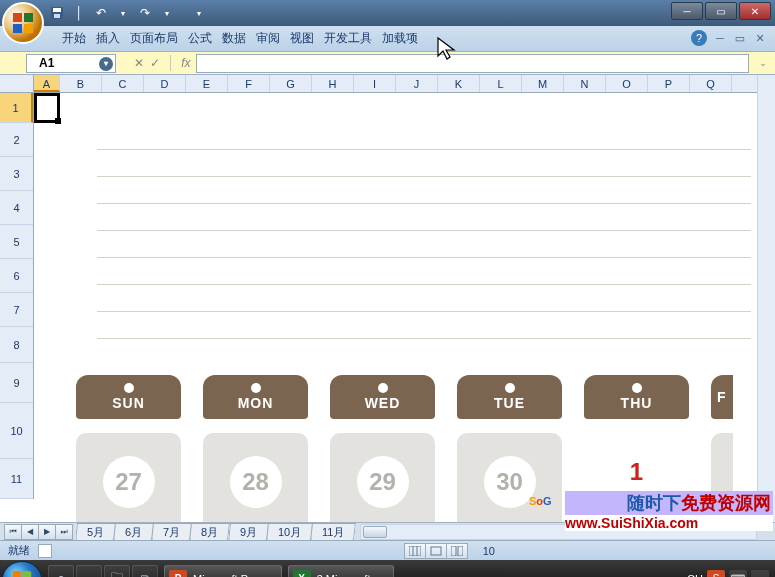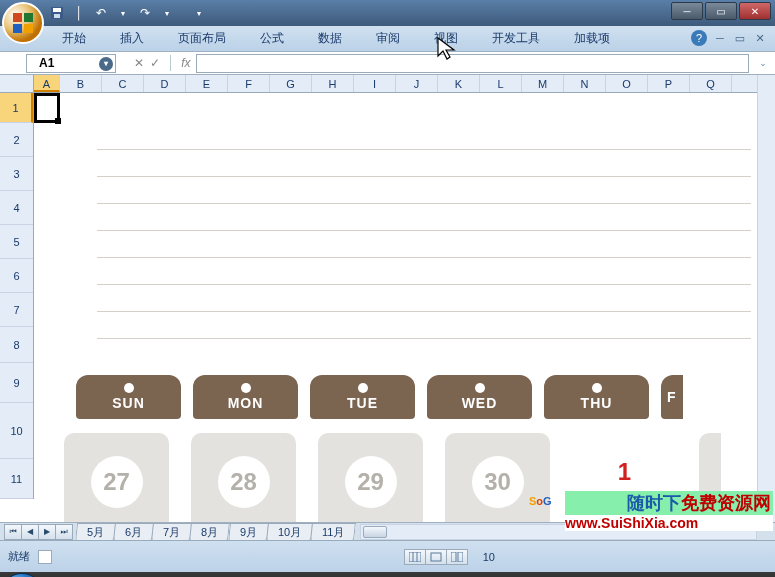--- a/index.html
+++ b/index.html
@@ -12,28 +12,28 @@
 .qat { margin-left: 50px; display: flex; gap: 8px; align-items: center; }
 .qat-icon { width: 14px; height: 14px; display: flex; align-items: center; justify-content: center; color: #fff; }
 .title-text { position: absolute; left: 50%; transform: translateX(-50%); white-space: nowrap; }
 .win-controls { position: absolute; right: 4px; top: 2px; display: flex; gap: 2px; }
 .win-btn { width: 32px; height: 18px; border: 1px solid #2a3a4a; border-radius: 2px; display: flex; align-items: center; justify-content: center; color: #fff; font-size: 10px; }
 .win-min { background: linear-gradient(#7a8a9a, #4a5a6a); }
 .win-max { background: linear-gradient(#7a8a9a, #4a5a6a); }
 .win-close { background: linear-gradient(#d06868, #a03030); }
 
 
-.ribbon-bar { height: 26px; background: linear-gradient(#cfe0f0, #bcd2e8); display: flex; padding-left: 60px; gap: 30px; font-size: 12px; color: #1b3a6a; border-bottom: 1px solid #a0b0c0; position: relative; }
+.ribbon-bar { height: 26px; background: linear-gradient(#cfe0f0, #bcd2e8); display: flex; padding-left: 60px; gap: 6px; font-size: 12px; color: #1b3a6a; border-bottom: 1px solid #a0b0c0; position: relative; }
 .ribbon-tab { padding: 4px 2px; cursor: pointer; }
 .ribbon-right { position: absolute; right: 8px; top: 4px; display: flex; gap: 6px; align-items: center; }
 .help-icon { width: 16px; height: 16px; border-radius: 50%; background: #3a7ab8; color: #fff; font-size: 11px; display: flex; align-items: center; justify-content: center; }
 .r-icon { width: 14px; height: 14px; color: #4a6a8a; display: flex; align-items: center; justify-content: center; font-size: 11px; }
 
 
-.formula-row { height: 23px; background: #ffffff; display: flex; align-items: center; border-bottom: 1px solid #a0b0c0; font-size: 12px; }
+.formula-row { height: 23px; background: #fef9c3; display: flex; align-items: center; border-bottom: 1px solid #a0b0c0; font-size: 12px; }
 .namebox { width: 90px; height: 19px; background: #fff; border: 1px solid #9ab; margin-left: 26px; display: flex; align-items: center; padding-left: 12px; position: relative; font-weight: bold; }
 .namebox-dd { position: absolute; right: 2px; top: 2px; width: 14px; height: 14px; background: #4a6a8a; border-radius: 50%; color: #fff; font-size: 8px; display: flex; align-items: center; justify-content: center; }
 .fx-btns { display: flex; gap: 6px; margin-left: 18px; align-items: center; color: #888; }
 .fx-sep { width: 1px; height: 16px; background: #bcc; margin: 0 4px; }
 .formula-input { flex: 1; height: 19px; background: #fff; border: 1px solid #9ab; margin-left: 6px; margin-right: 6px; }
 .fexp { width: 16px; height: 16px; color: #6a8aaa; font-size: 9px; display:flex; align-items:center; justify-content:center; margin-right:4px;}
 
 
 .grid-wrap { position: relative; height: 447px; background: #fff; overflow: hidden; }
 .sel-all { position: absolute; left: 0; top: 0; width: 34px; height: 18px; background: #e4ecf7; border-right: 1px solid #9ab; border-bottom: 1px solid #9ab; }
@@ -45,53 +45,53 @@
 .row-h.sel { background: #f8d47a; border-right: 2px solid #d08000; }
 .vscroll { position: absolute; right: 0; top: 0; width: 18px; bottom: 0; background: #e4ecf7; border-left: 1px solid #c8d4e4; }
 
 .cells { position: absolute; left: 34px; top: 18px; right: 18px; bottom: 0; background: #fff; }
 .active-cell { position: absolute; left: 0; top: 0; width: 26px; height: 30px; border: 3px solid #000; background: #fff; }
 .active-cell::after { content: ""; position: absolute; right: -4px; bottom: -4px; width: 6px; height: 6px; background: #000; }
 
 
 .cal-lines { position: absolute; left: 63px; top: 56px; right: 6px; }
 .cal-line { height: 1px; background: #d4d0c8; margin-bottom: 26px; }
-.cal-row { position: absolute; left: 42px; top: 282px; display: flex; gap: 12px; }
+.cal-row { position: absolute; left: 42px; top: 282px; display: flex; gap: 22px; }
 .day-head { width: 105px; height: 44px; background: #7b6450; border-radius: 12px 12px 4px 4px; display: flex; flex-direction: column; align-items: center; justify-content: center; color: #fff; font-size: 14px; font-weight: bold; letter-spacing: 1px; }
 .day-head.partial { width: 22px; border-radius: 12px 0 0 4px; align-items: flex-start; padding-left: 6px;}
 .day-dot { width: 10px; height: 10px; background: #fff; border-radius: 50%; margin-bottom: 2px; }
-.cal-body { position: absolute; left: 30px; top: 340px; display: flex; gap: 22px; }
+.cal-body { position: absolute; left: 42px; top: 340px; display: flex; gap: 22px; }
 .day-body { width: 105px; height: 98px; background: #e4e2de; border-radius: 10px 10px 0 0; display: flex; flex-direction: column; align-items: center; justify-content: center; }
 .day-body.white { background: #fff; }
 .day-body.partial { width: 22px; border-radius: 10px 0 0 0; }
 .day-num { width: 52px; height: 52px; background: #fff; border-radius: 50%; display: flex; align-items: center; justify-content: center; font-size: 24px; font-weight: bold; color: #b4b0aa; }
 .day-num.red { color: #d02020; }
 .day-tag { font-size: 11px; background: #fff; border-radius: 8px; padding: 1px 6px; color: #d02020; margin-top: 4px; }
 
 
 .sheet-row { height: 18px; background: #d4e0ec; display: flex; align-items: center; border-top: 1px solid #a0b0c0; font-size: 11px; }
 .sheet-nav { display: flex; margin-left: 4px; }
 .sheet-nav-btn { width: 18px; height: 16px; background: linear-gradient(#f4f8fc,#d4e0ec); border: 1px solid #9ab; display: flex; align-items: center; justify-content: center; font-size: 8px; color: #2a4a6a; margin-right: -1px; }
 .sheet-tabs { display: flex; margin-left: 4px; }
 .sheet-tab { padding: 1px 10px; background: #e8eef4; border: 1px solid #9ab; border-bottom: none; border-radius: 0 0 4px 4px; margin-right: -1px; color: #1b3a6a; transform: skewX(-6deg); }
 .sheet-tab span { display:inline-block; transform: skewX(6deg); }
 .hscroll { flex: 1; height: 16px; background: #e4ecf7; border: 1px solid #c8d4e4; margin: 0 18px 0 6px; position: relative; }
 .hscroll-thumb { position: absolute; left: 2px; top: 1px; width: 24px; height: 12px; background: linear-gradient(#f4f8fc,#c8d4e4); border: 1px solid #9ab; border-radius: 2px; }
 
 
-.statusbar { height: 32px; background: linear-gradient(#cfe0f0, #bcd2e8); display: flex; align-items: center; font-size: 11px; color: #1b3a6a; border-top: 1px solid #9ab; position: relative; }
+.statusbar { height: 20px; background: linear-gradient(#cfe0f0, #bcd2e8); display: flex; align-items: center; font-size: 11px; color: #1b3a6a; border-top: 1px solid #9ab; position: relative; }
 .status-left { margin-left: 8px; display: flex; gap: 8px; align-items: center; }
 .rec-icon { width: 14px; height: 14px; background: #fff; border: 1px solid #9ab; }
 .view-btns { position: absolute; right: 308px; display: flex; }
 .view-btn { width: 22px; height: 16px; background: linear-gradient(#f4f8fc,#d4e0ec); border: 1px solid #9ab; margin-right: -1px; display:flex; align-items:center; justify-content:center; }
 .zoom-val { position: absolute; right: 280px; }
 
 
 .watermark { position: absolute; right: 2px; bottom: 38px; width: 208px; height: 48px; pointer-events: none; }
-.wm-line1 { font-size: 18px; color: #1a5aa8; font-weight: bold; background: #86efac; padding: 0 2px; text-align: right; }
+.wm-line1 { font-size: 18px; color: #1a5aa8; font-weight: bold; background: #c4b5fd; padding: 0 2px; text-align: right; }
 .wm-line1 .red { color: #c00000; }
 .wm-line2 { font-size: 14px; color: #c00000; font-weight: bold; text-align: left; background: #fff; }
 .wm-sog { position: absolute; left: -36px; top: 4px; font-size: 11px; font-weight: bold; }
 .wm-sog .s { color: #f0a000; } .wm-sog .o { color: #e04000; } .wm-sog .g { color: #2060c0; }
 
 
 .taskbar { height: 37px; background: linear-gradient(#3a3a3a, #0a0a0a); display: flex; align-items: center; position: relative; }
 .start-orb { width: 40px; height: 36px; margin-left: 2px; border-radius: 50%; background: radial-gradient(circle at 35% 35%, #88d8f8, #2878c8 40%, #104070); border: 1px solid #0a2a4a; display: flex; align-items: center; justify-content: center; }
 .task-ql { display: flex; gap: 2px; margin-left: 6px; }
 .ql-btn { width: 26px; height: 28px; background: rgba(255,255,255,.06); border: 1px solid rgba(255,255,255,.12); border-radius: 2px; display: flex; align-items: center; justify-content: center; color: #c8d8e8; font-size: 12px; }
@@ -223,25 +223,25 @@
         <div class="day-head">
           <div class="day-dot"></div>
           <span>SUN</span>
         </div>
         <div class="day-head">
           <div class="day-dot"></div>
           <span>MON</span>
         </div>
         <div class="day-head">
           <div class="day-dot"></div>
+          <span>WED</span>
+        </div>
+        <div class="day-head">
+          <div class="day-dot"></div>
           <span>TUE</span>
-        </div>
-        <div class="day-head">
-          <div class="day-dot"></div>
-          <span>WED</span>
         </div>
         <div class="day-head">
           <div class="day-dot"></div>
           <span>THU</span>
         </div>
         <div class="day-head partial">
           <span>F</span>
         </div>
       </div>
     <div class="cal-body">

